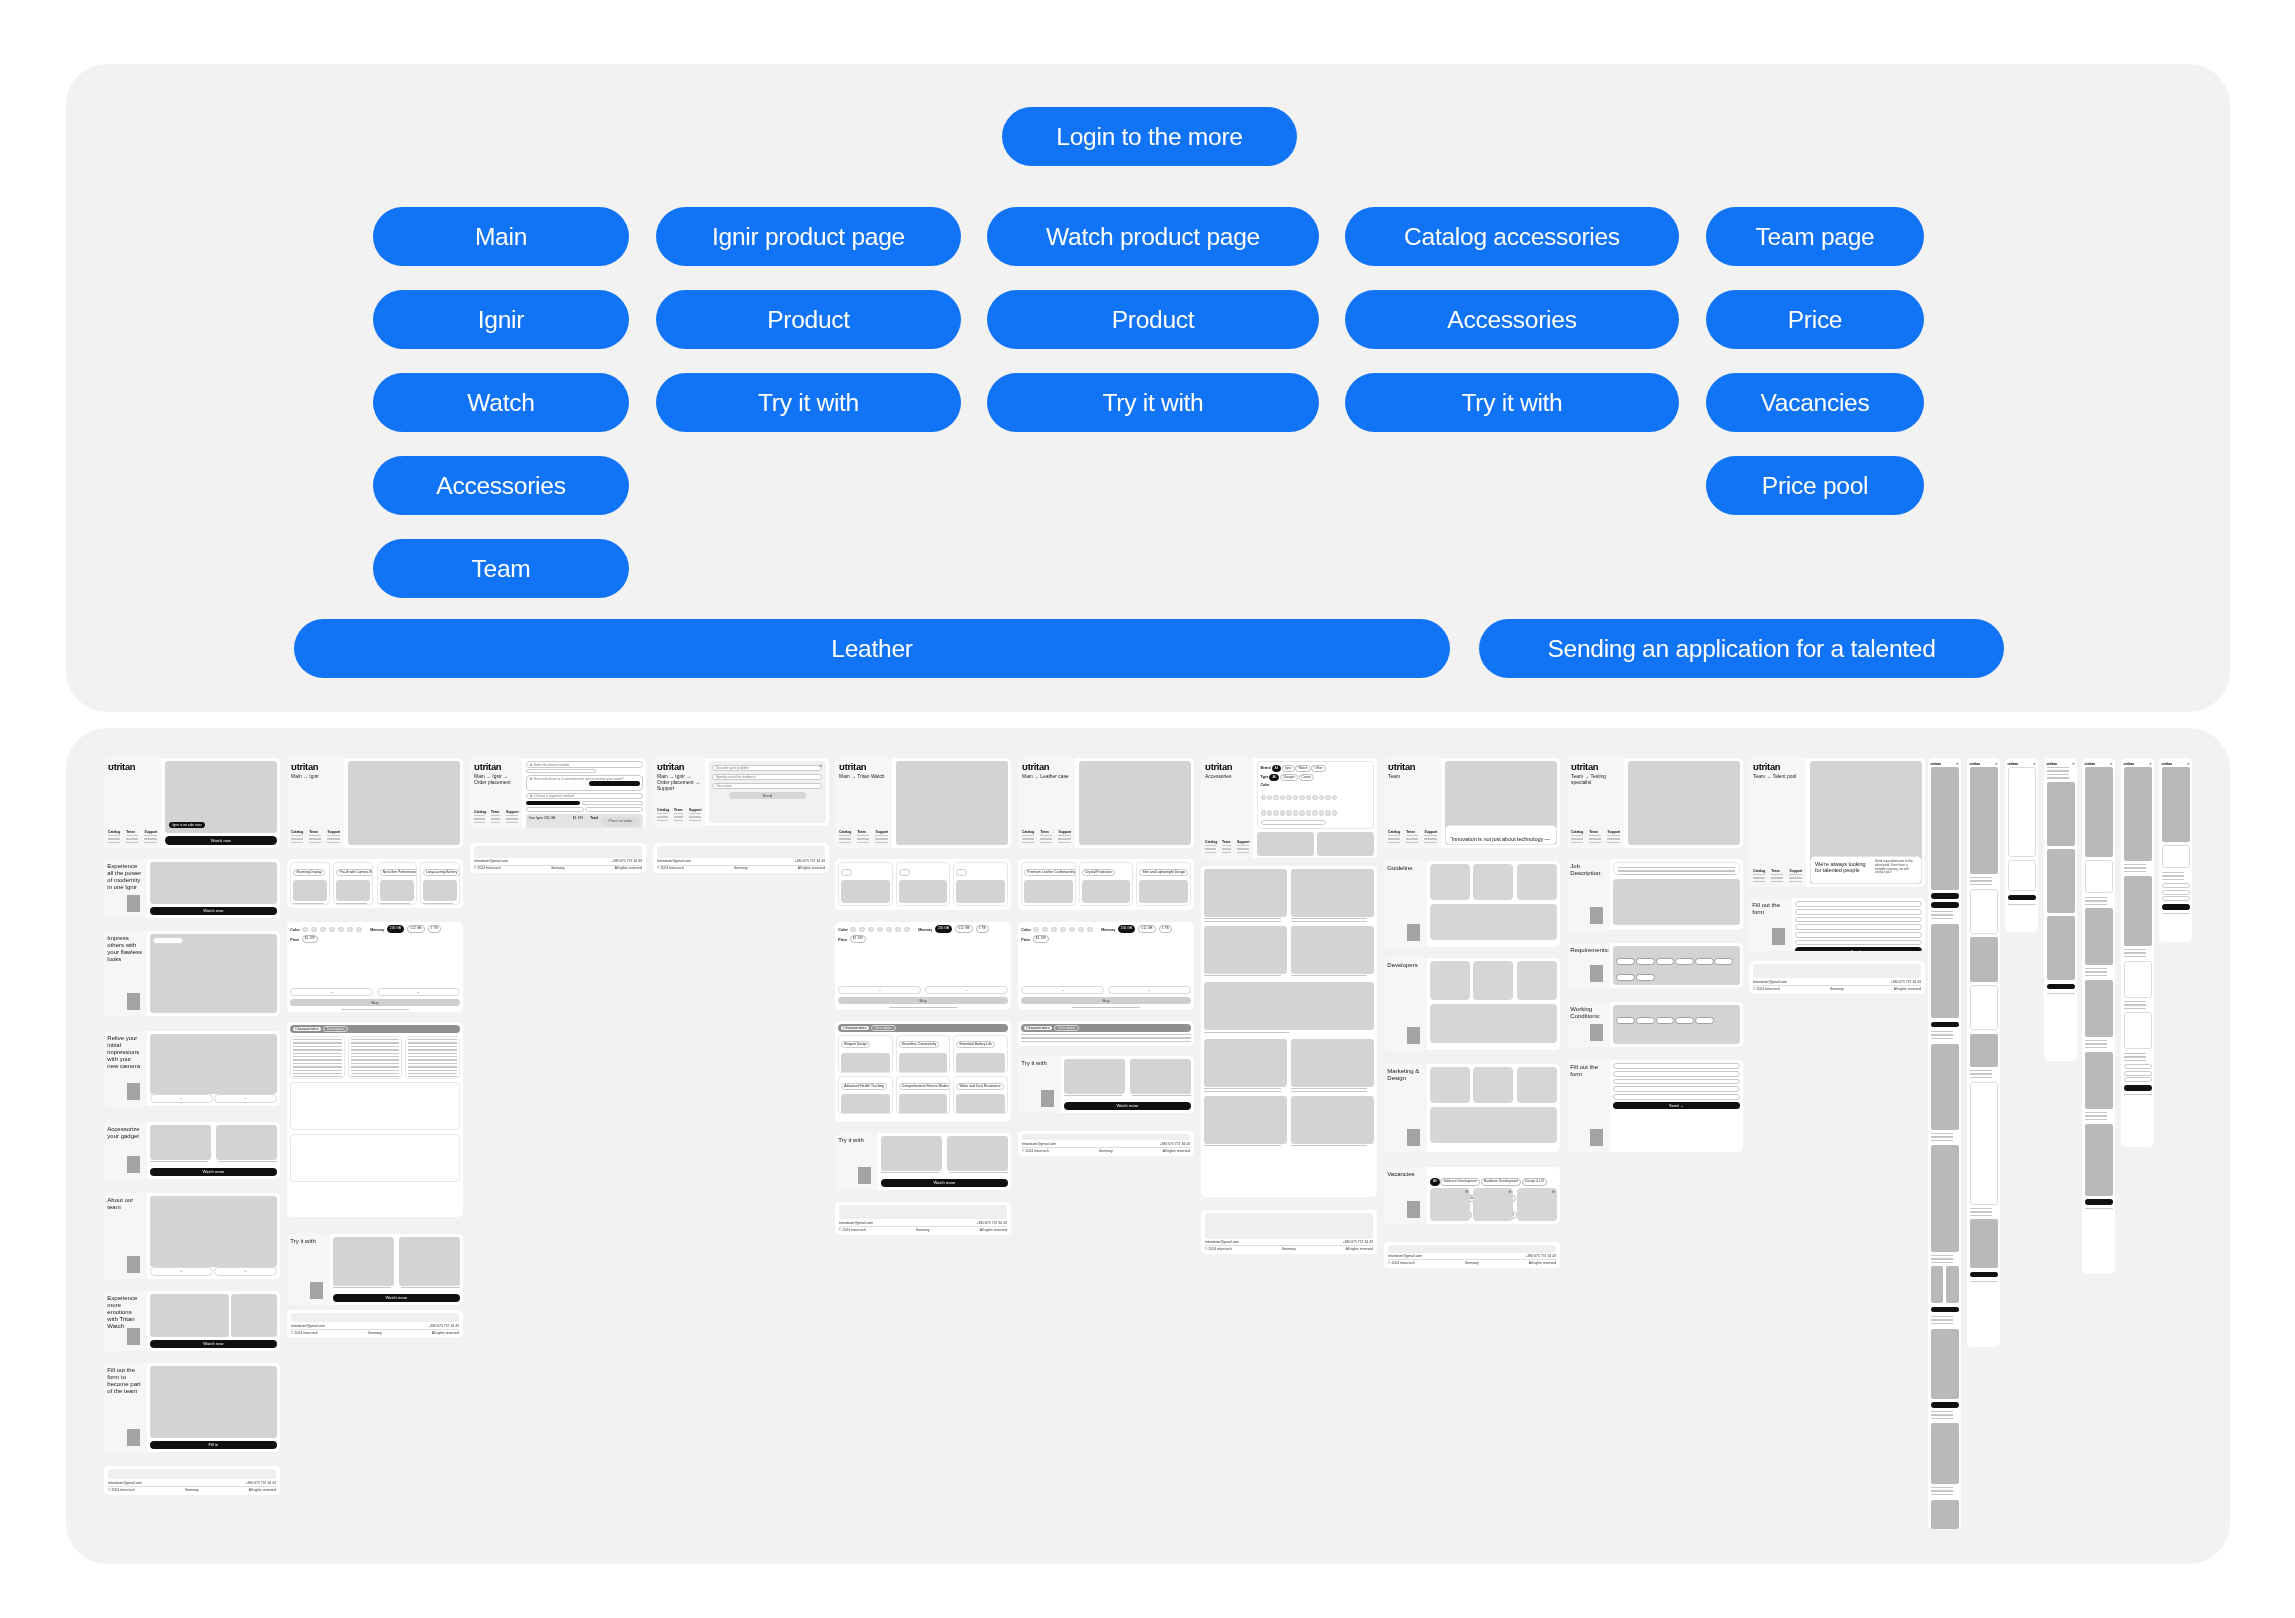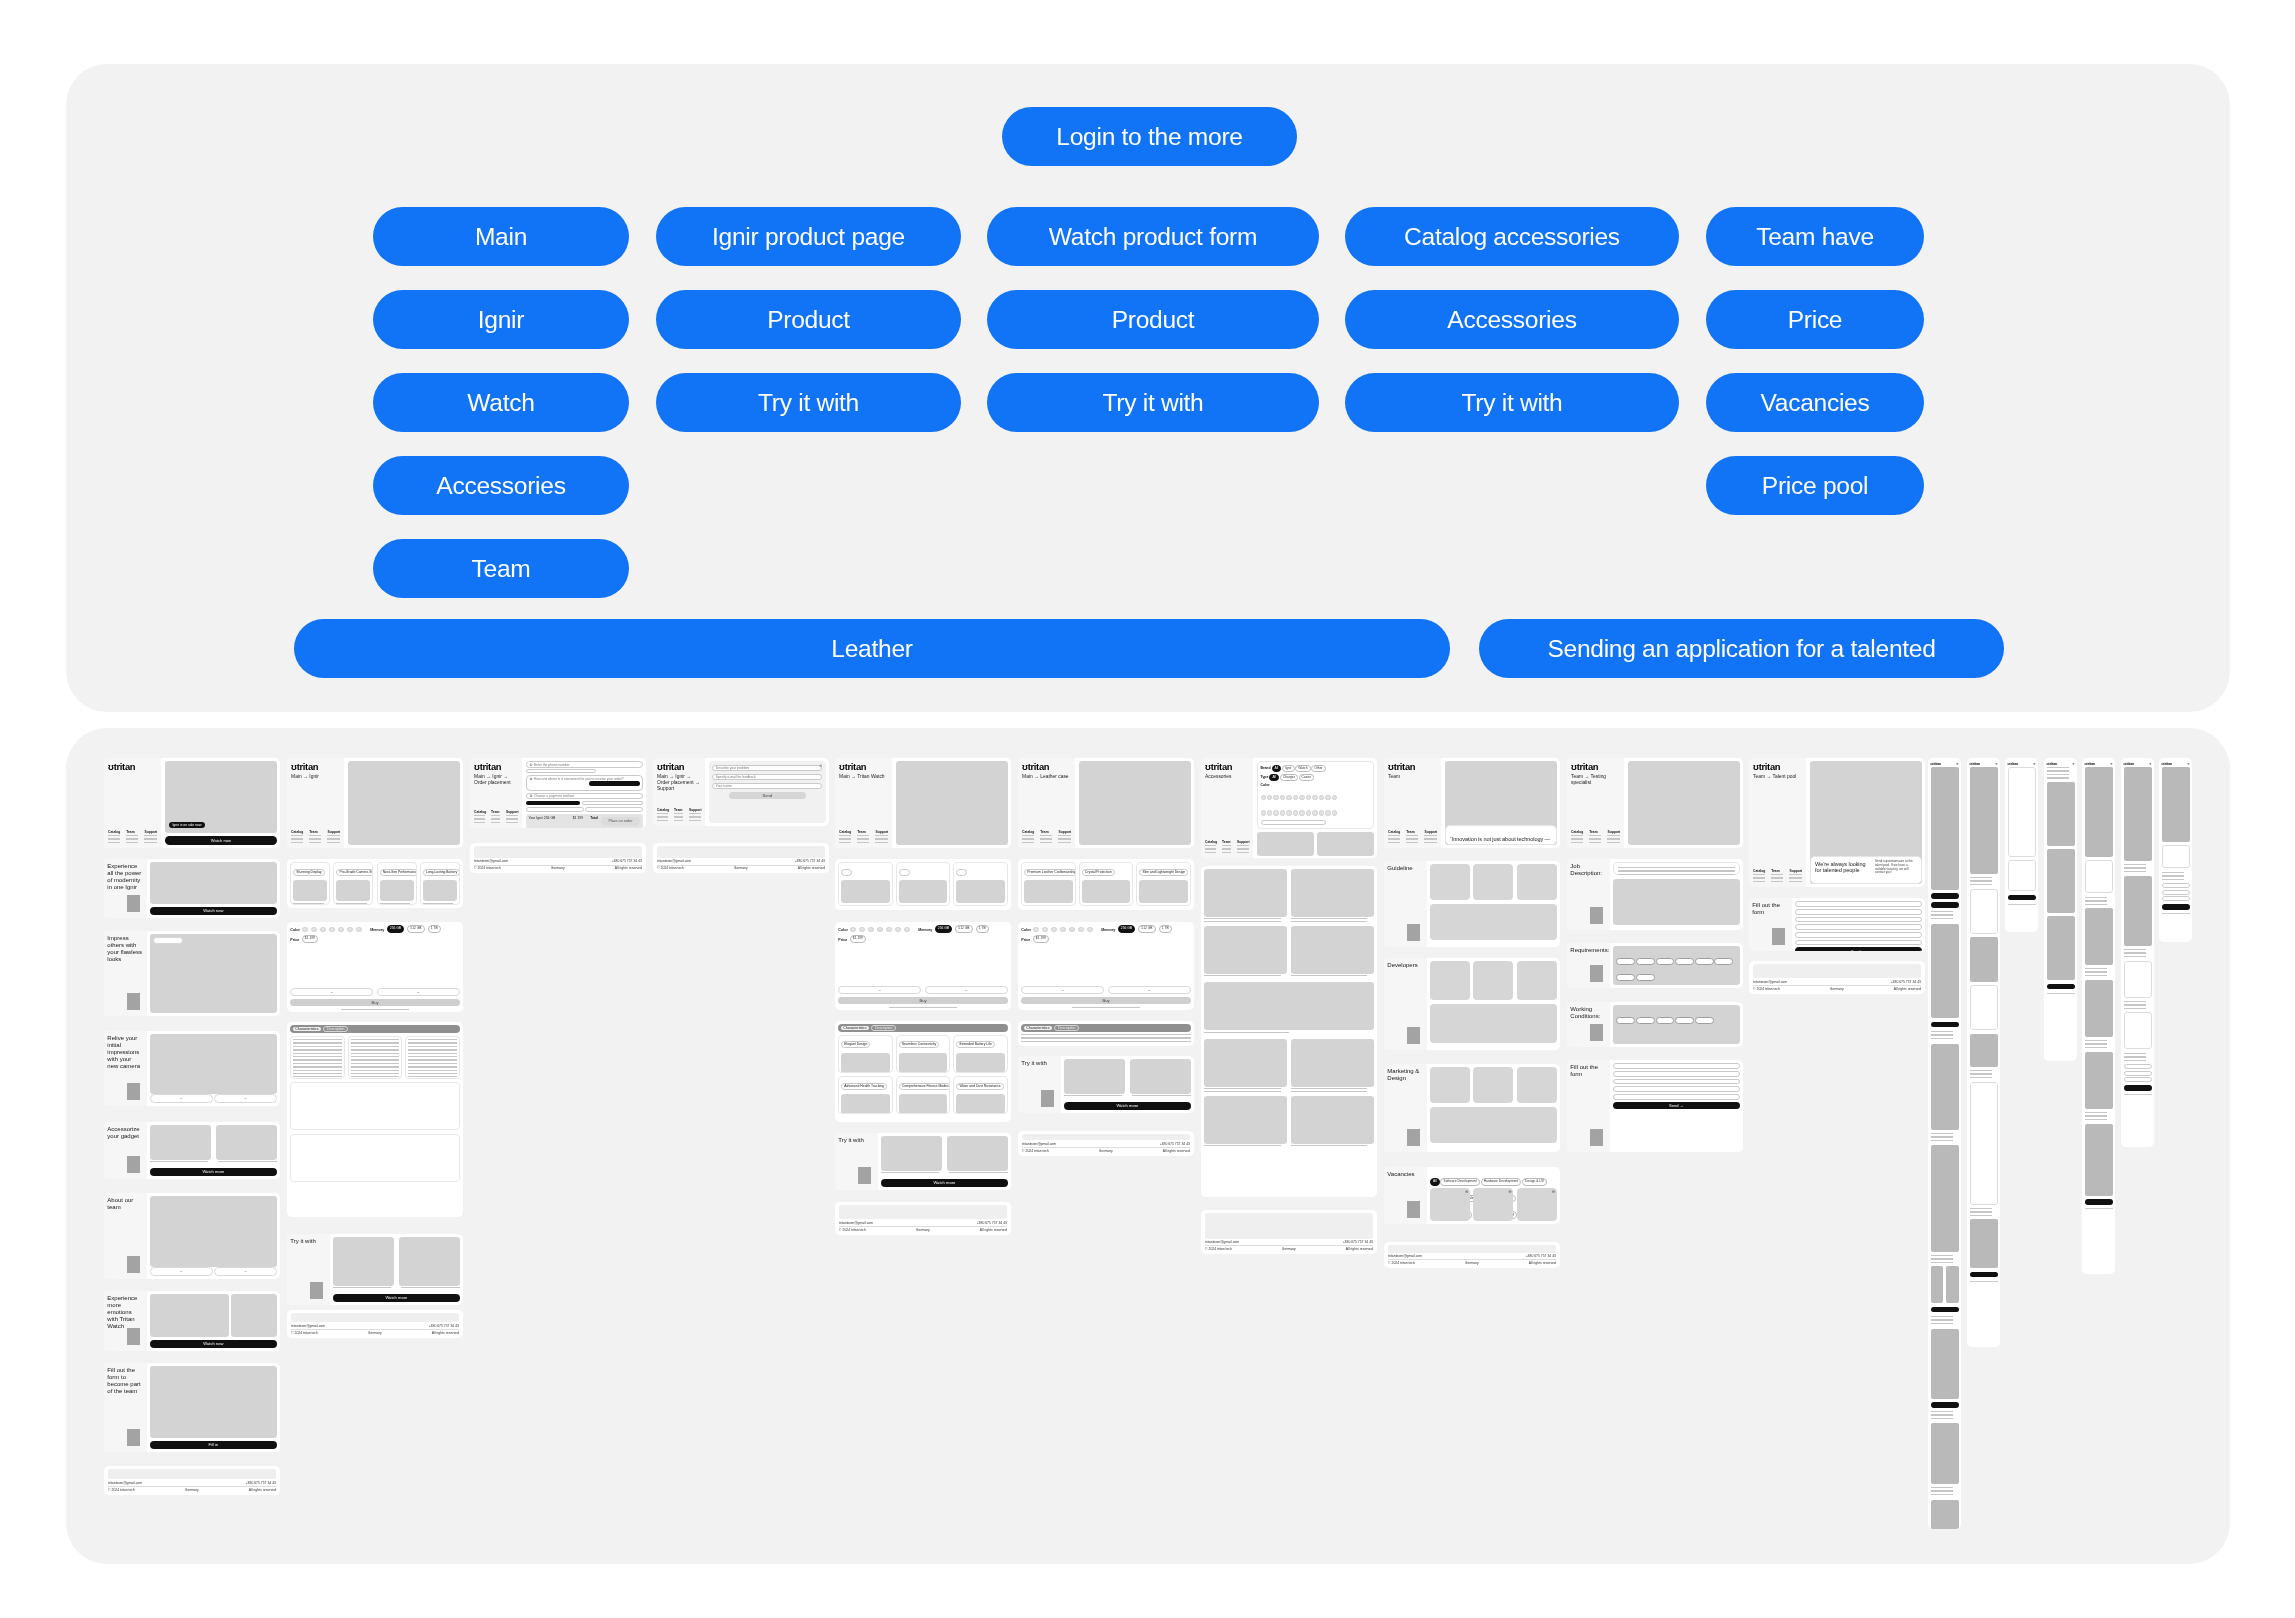--- a/index.html
+++ b/index.html
@@ -73,29 +73,29 @@
 <div class="pill b-c1r1">Main</div>
 <div class="pill b-c1r2">Ignir</div>
 <div class="pill b-c1r3">Watch</div>
 <div class="pill b-c1r4">Accessories</div>
 <div class="pill b-c1r5">Team</div>
 
 <div class="pill b-c2r1">Ignir product page</div>
 <div class="pill b-c2r2">Product</div>
 <div class="pill b-c2r3">Try it with</div>
 
-<div class="pill b-c3r1">Watch product form</div>
+<div class="pill b-c3r1">Watch product page</div>
 <div class="pill b-c3r2">Product</div>
 <div class="pill b-c3r3">Try it with</div>
 
 <div class="pill b-c4r1">Catalog accessories</div>
 <div class="pill b-c4r2">Accessories</div>
 <div class="pill b-c4r3">Try it with</div>
 
-<div class="pill b-c5r1">Team have</div>
+<div class="pill b-c5r1">Team page</div>
 <div class="pill b-c5r2">Price</div>
 <div class="pill b-c5r3">Vacancies</div>
 <div class="pill b-c5r4">Price pool</div>
 
 <div class="pill b-pay">Leather</div>
 <div class="pill b-app">Sending an application for a talented</div>
 
 <div id="wires">
     <div class="wf" style="left: 104px; top: 758px; width: 176px; height: 90px;">
       <div class="hleft">

